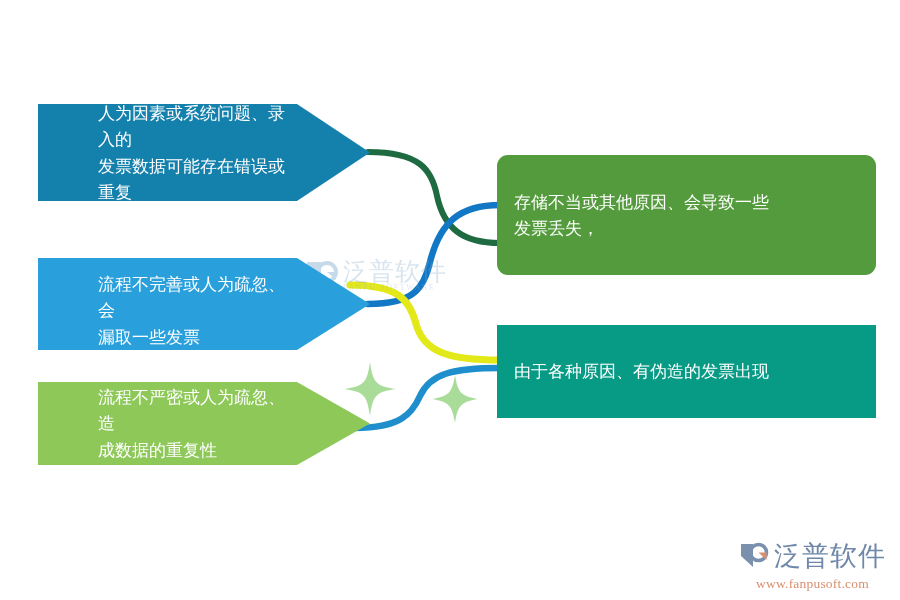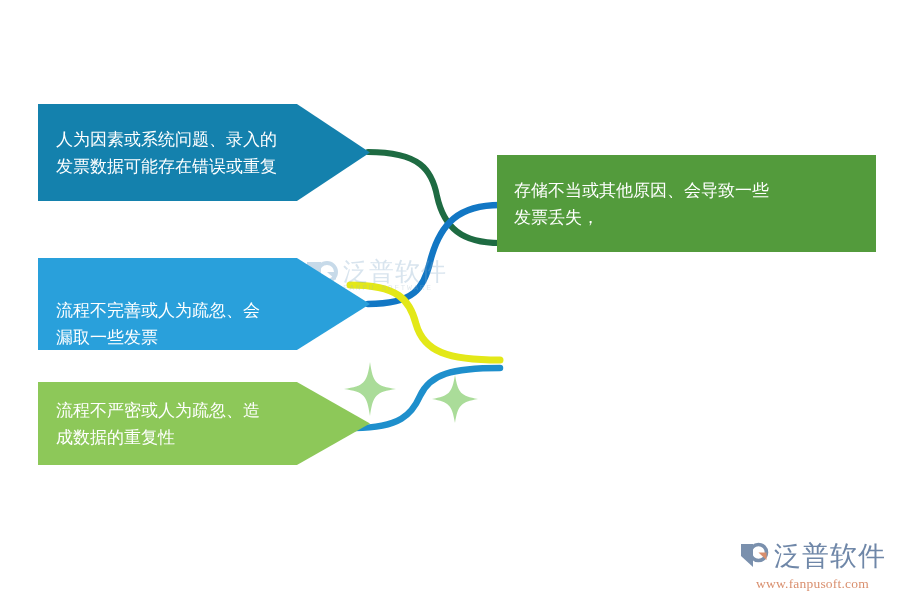--- a/index.html
+++ b/index.html
@@ -56,31 +56,32 @@
     font-size: 25px;
     color: #7fa8c8;
     letter-spacing: 1px;
     font-family: "DejaVu Sans", "Liberation Sans", sans-serif;
   }
   #watermark .wm-en {
     font-size: 8px;
     color: #9ab4c6;
     letter-spacing: 1.6px;
     margin-top: 0;
-    font-family: Liberation Mono, monospace;
+    font-family: Liberation Serif, serif;
   }
 
   
   .arrow-card {
     position: absolute;
     z-index: 4;
     display: flex;
     align-items: center;
     box-sizing: border-box;
     clip-path: polygon(0% 0%, 78% 0%, 100% 50%, 78% 100%, 0% 100%);
+    padding-left: 42px;
   }
   .arrow-card .card-text {
     color: #ffffff;
     font-size: 17px;
     line-height: 1.55;
     padding-left: 18px;
     padding-right: 78px;
     font-family: "DejaVu Sans", "Liberation Sans", sans-serif;
     white-space: pre-line;
   }
@@ -119,21 +120,22 @@
     padding-left: 17px;
     padding-right: 14px;
     font-family: "DejaVu Sans", "Liberation Sans", sans-serif;
     white-space: pre-line;
   }
 
   #rect-card-1 {
     left: 497px;
     top: 155px;
     width: 379px;
-    height: 97px;
+    height: 120px;
+    border-radius: 11px;
   }
   #rect-card-2 {
     left: 497px;
     top: 325px;
     width: 379px;
     height: 93px;
   }
 
   
   #brand-logo {
@@ -219,20 +221,23 @@
   <div class="arrow-card" id="arrow-card-3" style="background:#8DC859;">
     <span class="card-text">流程不严密或人为疏忽、造
 成数据的重复性</span>
   </div>
 
   <div class="rect-card" id="rect-card-1" style="background:#539B3C;">
     <span class="card-text">存储不当或其他原因、会导致一些
 发票丢失，</span>
   </div>
 
+  <div class="rect-card" id="rect-card-2" style="background:#079B86;">
+    <span class="card-text">由于各种原因、有伪造的发票出现</span>
+  </div>
 
   <div id="brand-logo">
     <div class="logo-row">
       <svg class="logo-mark" viewBox="0 0 30 30" xmlns="http://www.w3.org/2000/svg">
         <path d="M2 4 L14 4 L14 27 L2 16 Z" fill="#7a90ad"></path>
         <circle cx="19.5" cy="12.5" r="8" fill="none" stroke="#7a90ad" stroke-width="3.6"></circle>
         <path d="M19.5 12.5 L27.5 12.5 L27.5 20 Z" fill="#d98f6e"></path>
       </svg>
       <span class="logo-cn">泛普软件</span>
     </div>

